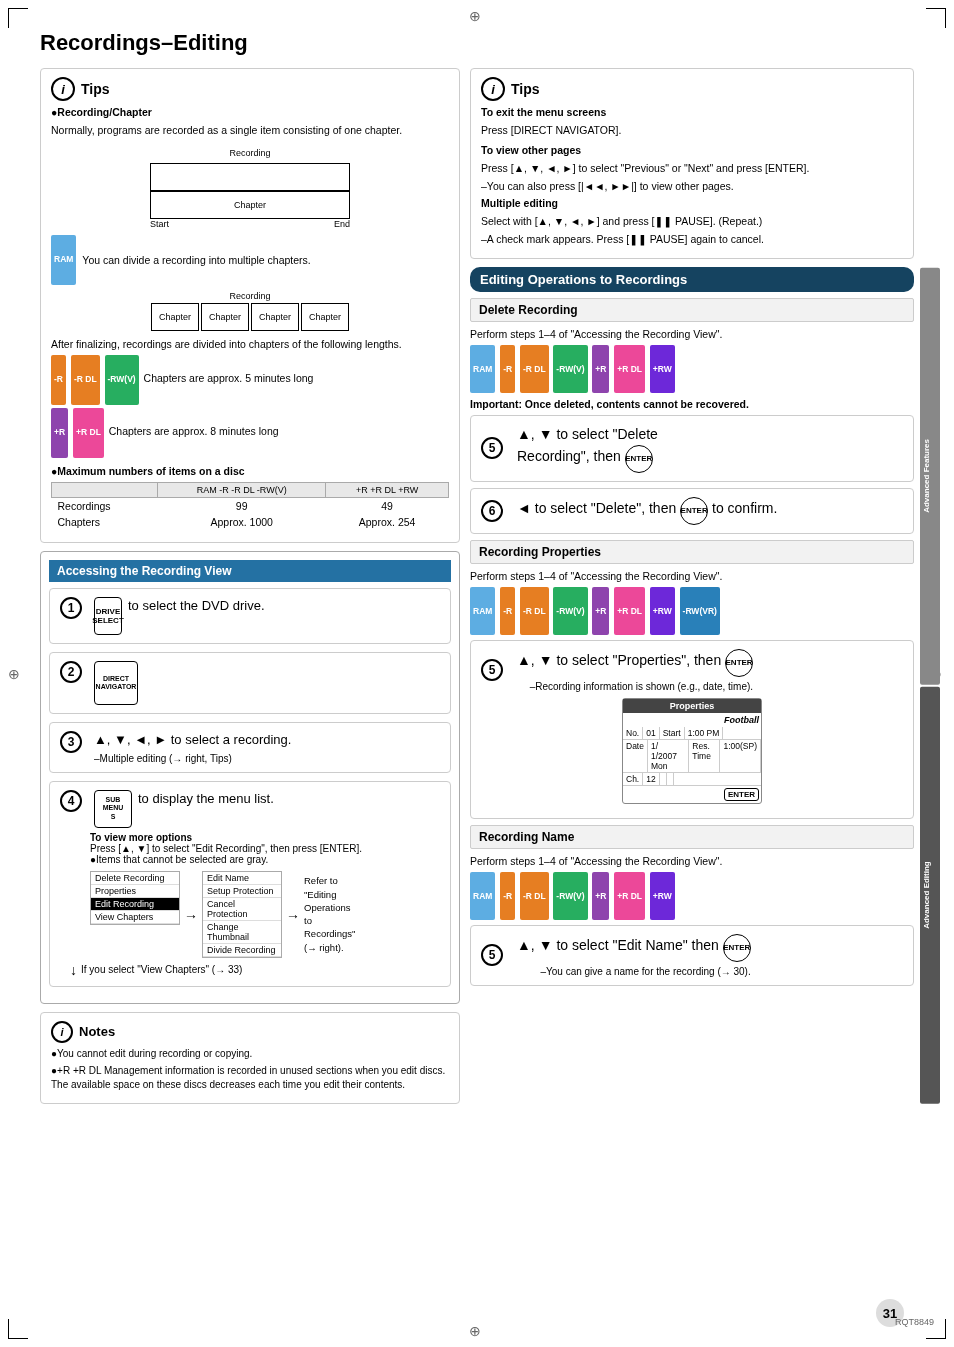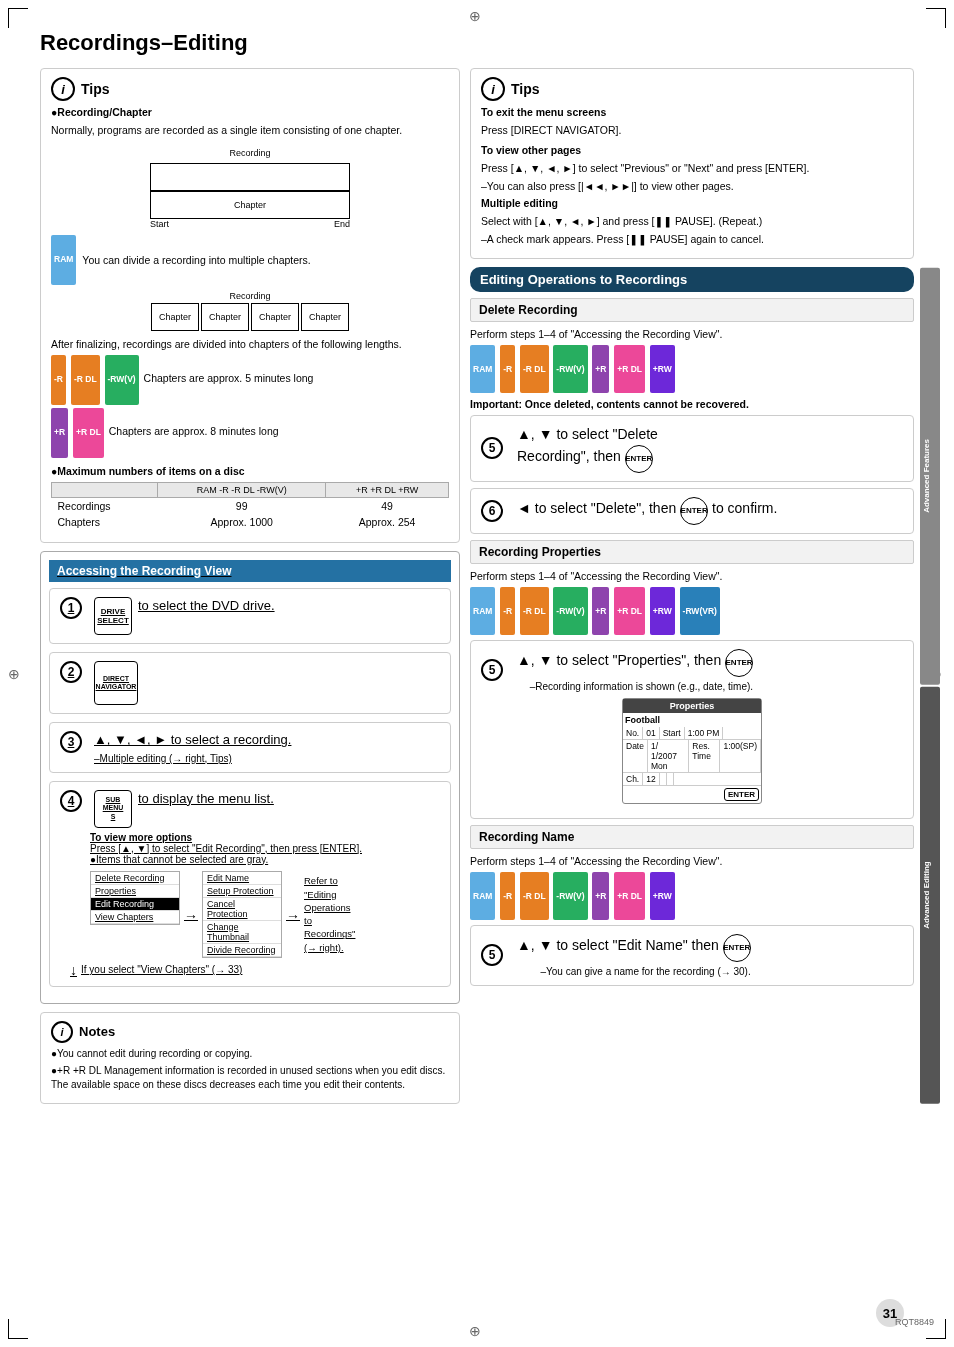--- a/index.html
+++ b/index.html
@@ -166,21 +166,21 @@
       display: flex;
       align-items: flex-start;
       gap: 6px;
     }
     .big-step-text {
       font-size: 13px;
       font-weight: normal;
       line-height: 1.4;
     }
     .step-icon-img {
-      width: 38px;
+      width: 28px;
       height: 38px;
       border: 1.5px solid #000;
       border-radius: 4px;
       display: flex;
       align-items: center;
       justify-content: center;
       font-size: 9px;
       text-align: center;
       line-height: 1.2;
       font-weight: bold;
@@ -394,21 +394,20 @@
       margin-left: 2px;
       font-weight: bold;
     }
 
     
     .arv-box {
       border: 1px solid #aaa;
       border-radius: 4px;
       padding: 8px;
       margin-bottom: 6px;
-      text-decoration: underline;
     }
 
     .perform-steps {
       font-size: 10.5px;
       margin-bottom: 5px;
     }
 
     .step5-big {
       border: 1px solid #ccc;
       border-radius: 4px;
@@ -694,21 +693,21 @@
             <div>
               <div class="step5-text">
                 ▲, ▼ to select "Properties", then <span class="step5-enter-icon">ENTER</span>
               </div>
               <div class="sub-note">–Recording information is shown (e.g., date, time).</div>
             </div>
           </div>
 
           <div class="properties-box">
             <div class="prop-title">Properties</div>
-            <div style="text-align:left; font-size:9px; padding:2px; font-weight:bold;">Football</div>
+            <div style="text-align:right; font-size:9px; padding:2px; font-weight:bold;font-style:italic;">Football</div>
             <div class="prop-row">
               <div class="prop-cell">No.</div>
               <div class="prop-cell">01</div>
               <div class="prop-cell">Start</div>
               <div class="prop-cell">1:00 PM</div>
             </div>
             <div class="prop-row">
               <div class="prop-cell">Date</div>
               <div class="prop-cell">1/ 1/2007 Mon</div>
               <div class="prop-cell">Res. Time</div>

